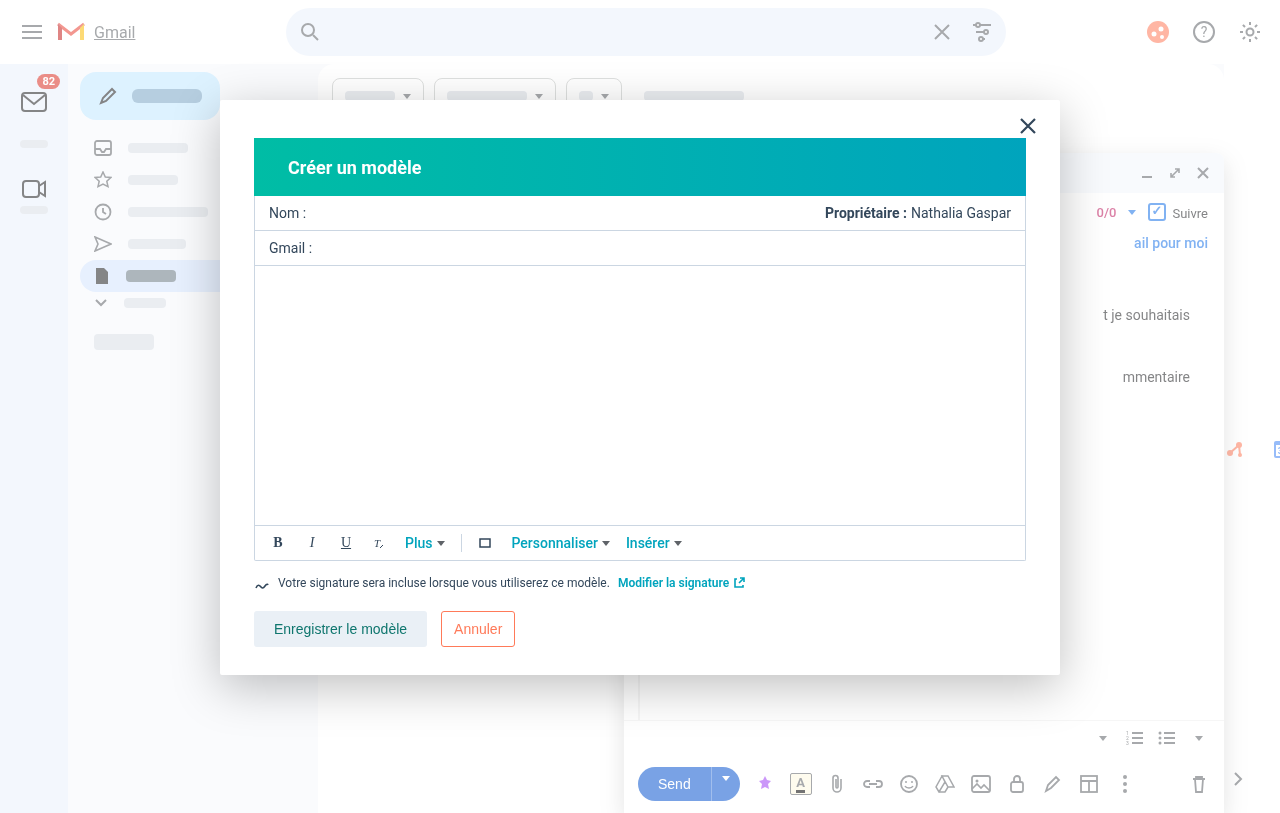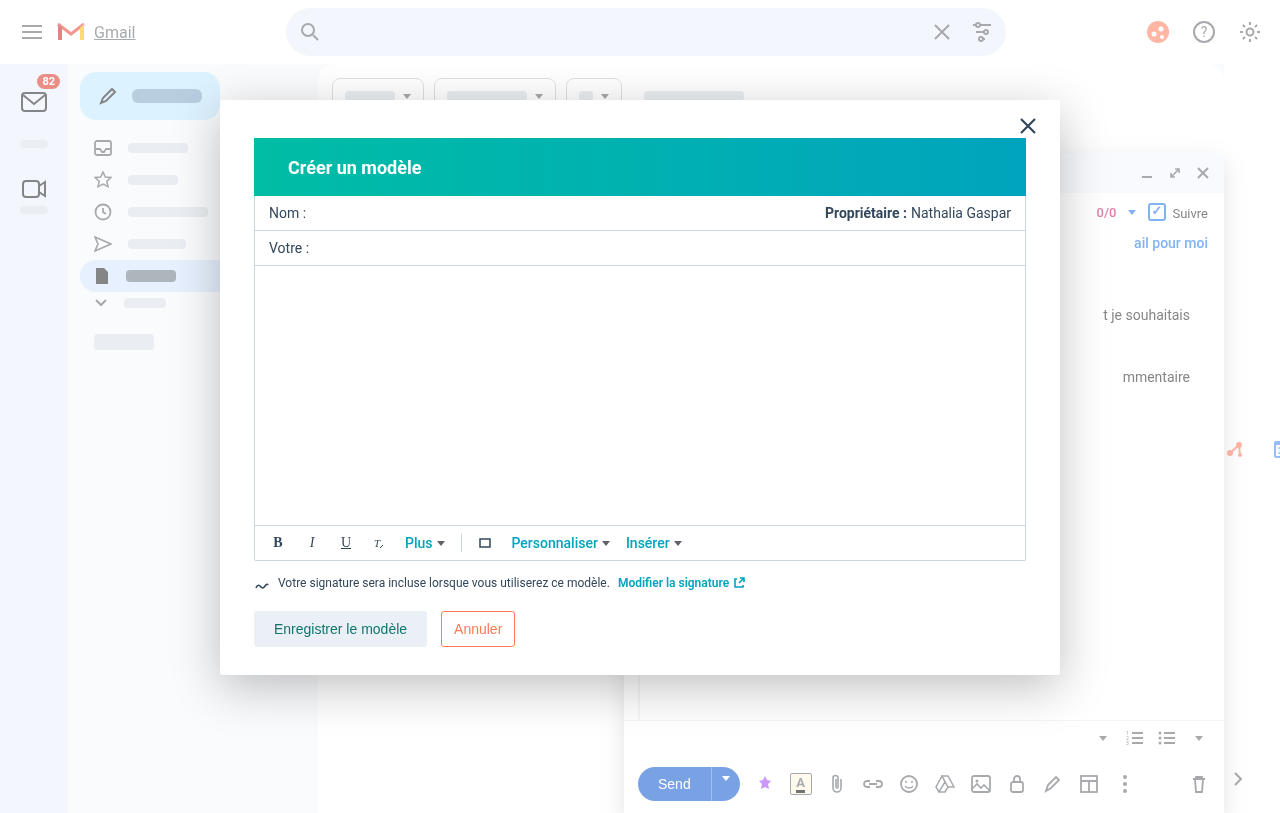--- a/index.html
+++ b/index.html
@@ -431,21 +431,21 @@
     </div>
     <div class="form-box">
       <div class="row">
         <span class="row-l">Nom :</span>
         <div class="row-r">
           <span style="font-weight:700">Propriétaire :</span>
           <span class="owner-name" style="margin-left:-10px">Nathalia Gaspar</span>
         </div>
       </div>
       <div class="row">
-        <span class="row-l">Votre :</span>
+        <span class="row-l">Gmail :</span>
       </div>
       <div class="tpl-body"></div>
       <div class="tpl-toolbar">
         <span class="tb-i" style="font-weight:700">B</span>
         <span class="tb-i" style="font-style:italic">I</span>
         <span class="tb-i" style="text-decoration:underline">U</span>
         <span class="tb-i">
             <svg width="14" height="14" viewBox="0 0 14 14">
               <text x="3" y="11" font-size="11" font-style="italic" fill="#33475b">T</text>
               <path d="M9 12l3-3" stroke="#33475b" stroke-width="1"></path>

